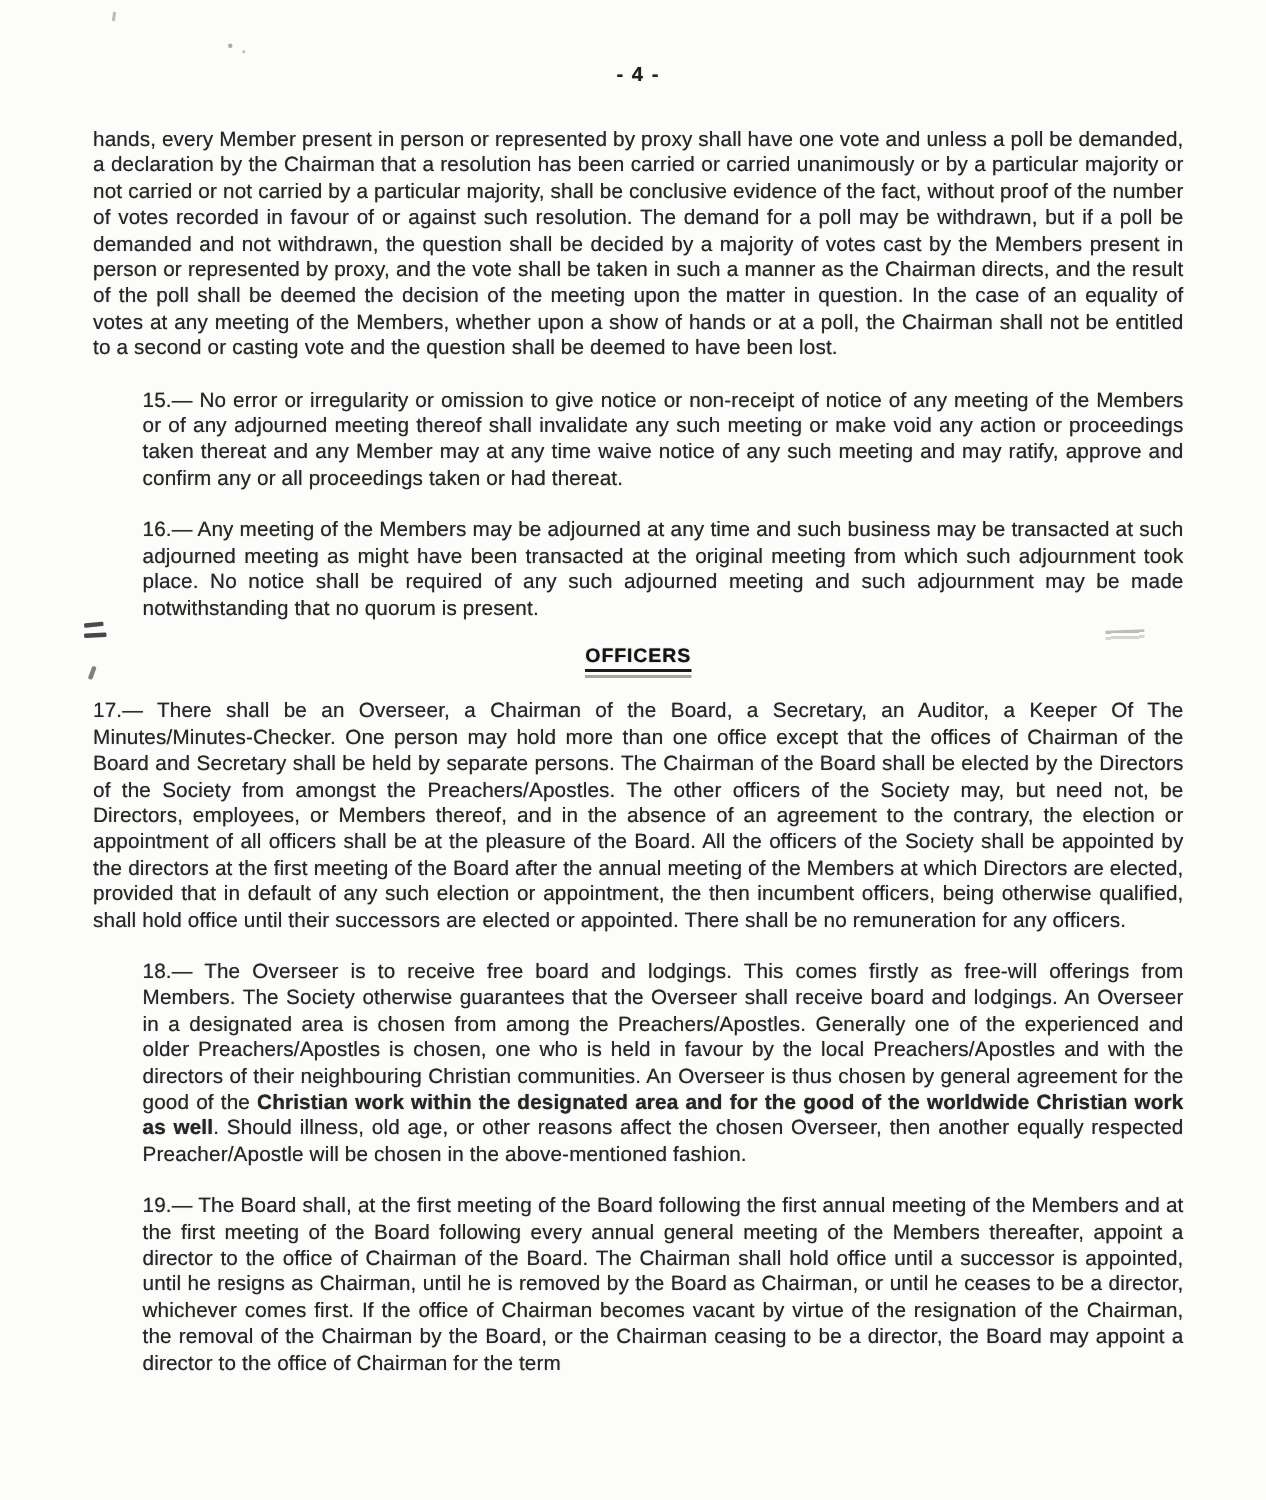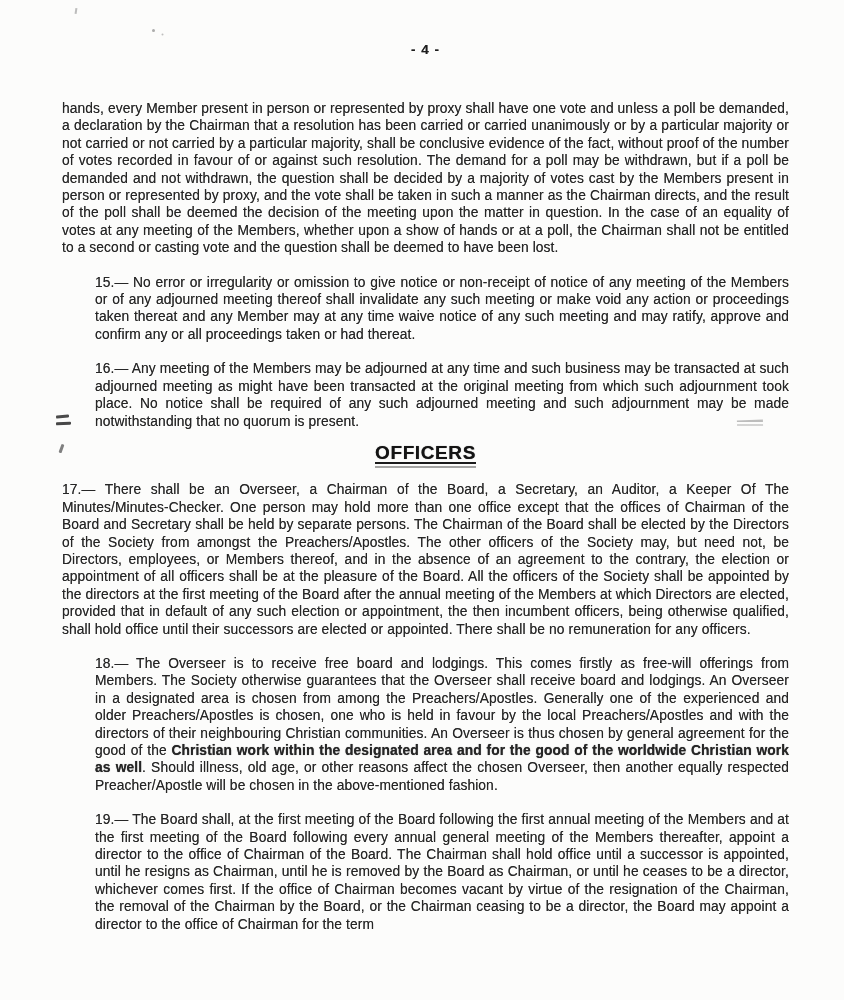--- a/index.html
+++ b/index.html
@@ -20,35 +20,35 @@
     text-align: center;
     font-size: 13.5px;
     font-weight: 700;
     letter-spacing: 1px;
     color: #1e1e1e;
     text-shadow: 0 0 0.6px rgba(30,30,30,0.6);
   }
   .content {
     position: absolute;
     left: 62px;
-    top: 100px;
+    top: 84px;
     width: 727px;
     font-size: 13.8px;
     line-height: 17.4px;
     letter-spacing: 0.1px;
     text-align: justify;
     text-shadow: 0 0 0.55px rgba(45,45,45,0.65);
   }
   .para { margin: 0; }
   .para + .para { margin-top: 17px; margin-left: 33px; }
   .seg-bold { font-weight: 700; text-shadow: 0 0 0.7px rgba(20,20,20,0.8); }
   .section-heading {
     margin: 14px 0 13px 0;
     text-align: center;
-    font-size: 19px;
+    font-size: 13px;
     font-weight: 700;
     letter-spacing: 0.6px;
     color: #141414;
   }
   .heading-underline-outer {
     display: inline-block;
     border-bottom: 2px solid rgba(75,75,75,0.5);
     padding-bottom: 2px;
   }
   .heading-underline-inner {

